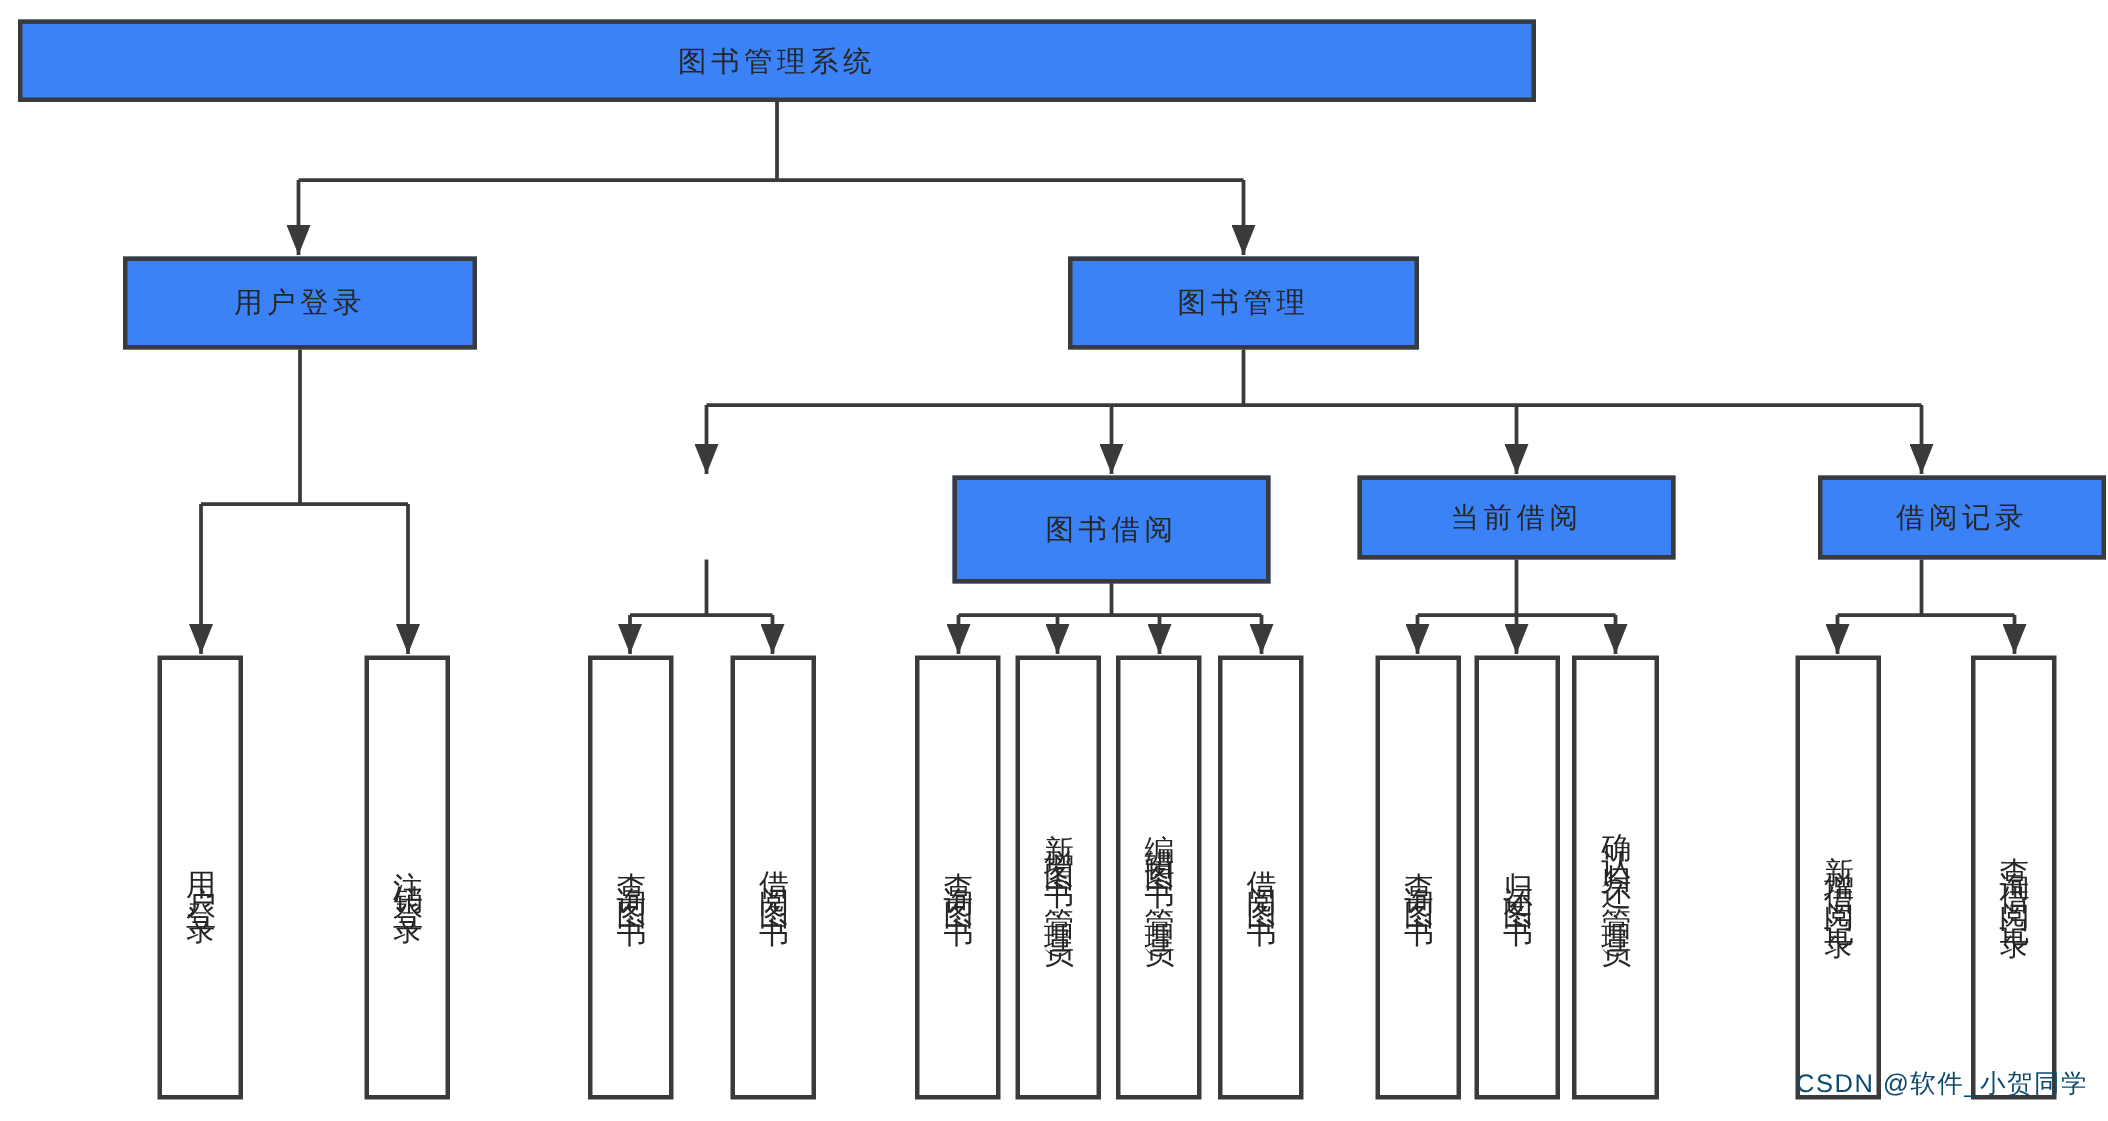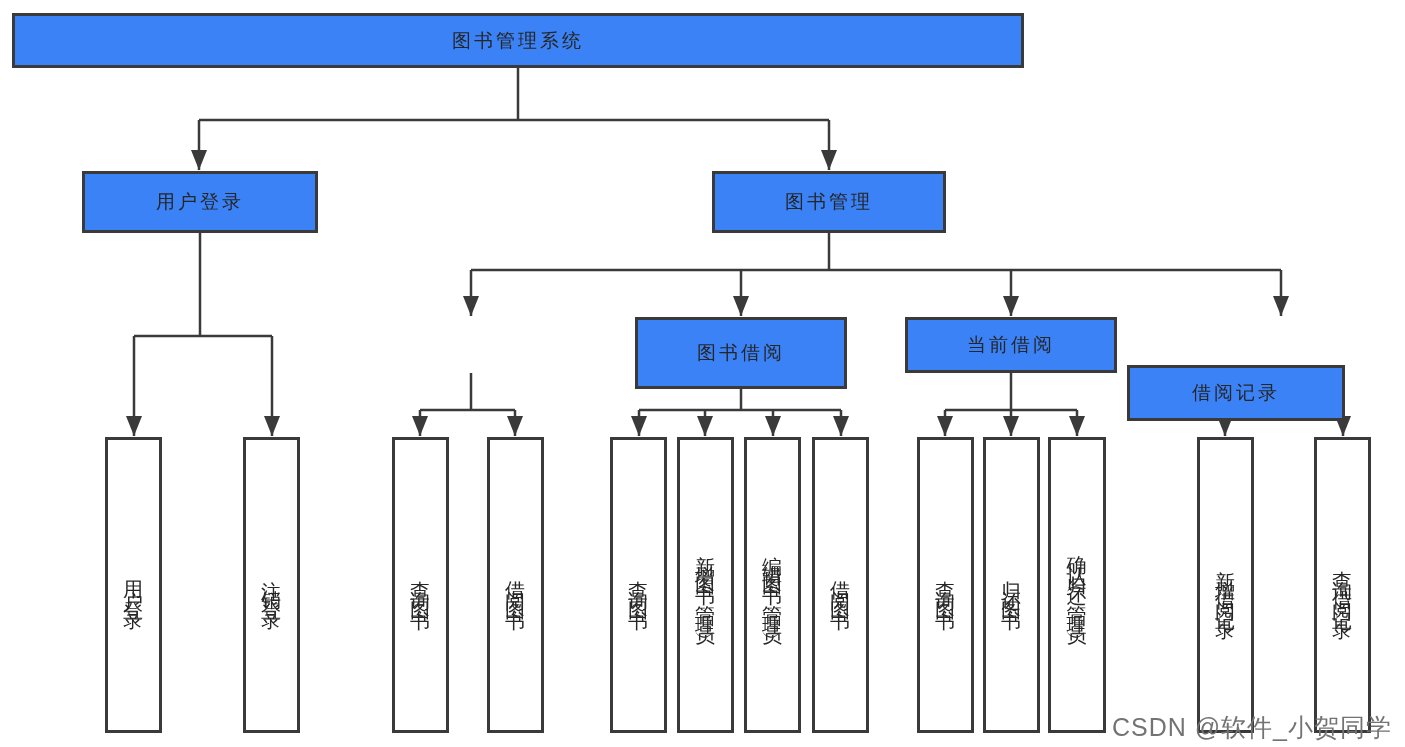--- a/index.html
+++ b/index.html
@@ -35,22 +35,22 @@
     writing-mode:vertical-rl;
     text-orientation:mixed;
     font-size:20px;
     letter-spacing:10px;
     line-height:1;
     color:#262626;
   }
   .watermark {
     position:absolute;
     right:13px; top:711px;
-    font-size:25px;
-    color:#737373;
+    font-size:17px;
+    color:#0c4a6e;
     letter-spacing:1px;
     z-index:3;
     white-space:nowrap;
   }
 </style>
 </head>
 <body>
 
 <div class="canvas">
 
@@ -129,21 +129,21 @@
   <div class="hbox" style="left:712px; top:171px; width:234px; height:62px;">
     <span>图书管理</span>
   </div>
 
   <div class="hbox" style="left:635px; top:317px; width:212px; height:72px;">
     <span>图书借阅</span>
   </div>
   <div class="hbox" style="left:905px; top:317px; width:212px; height:56px;">
     <span>当前借阅</span>
   </div>
-  <div class="hbox" style="left:1127px; top:317px; width:218px; height:56px;margin-top:48px;">
+  <div class="hbox" style="left:1212px; top:317px; width:192px; height:56px;">
     <span>借阅记录</span>
   </div>
 
   <div class="vbox" style="left:105px; top:437px; width:57px; height:296px;">
     <span>用户登录</span>
   </div>
   <div class="vbox" style="left:243px; top:437px; width:57px; height:296px;">
     <span>注销登录</span>
   </div>
 

